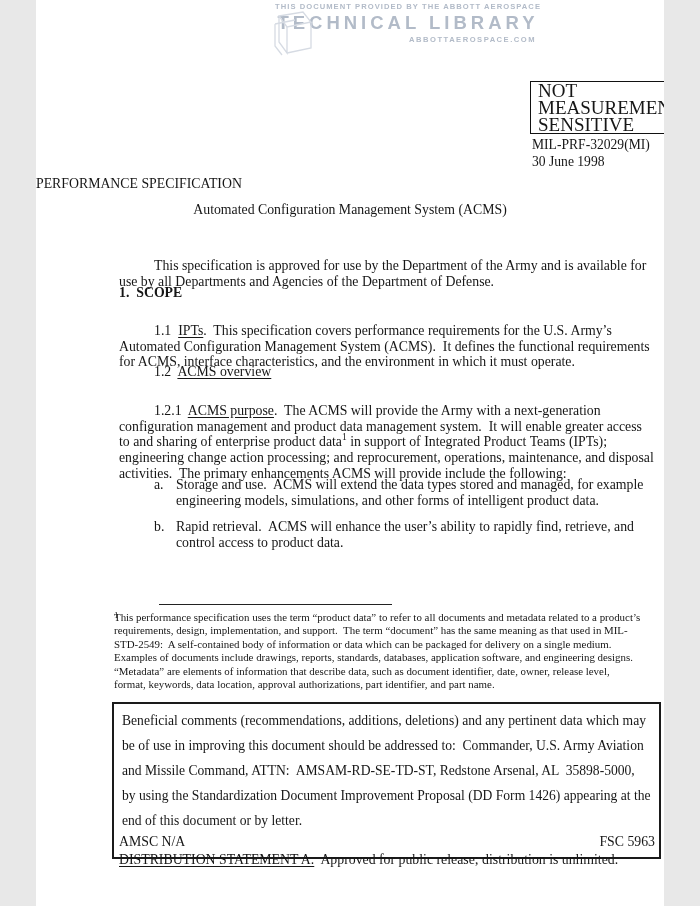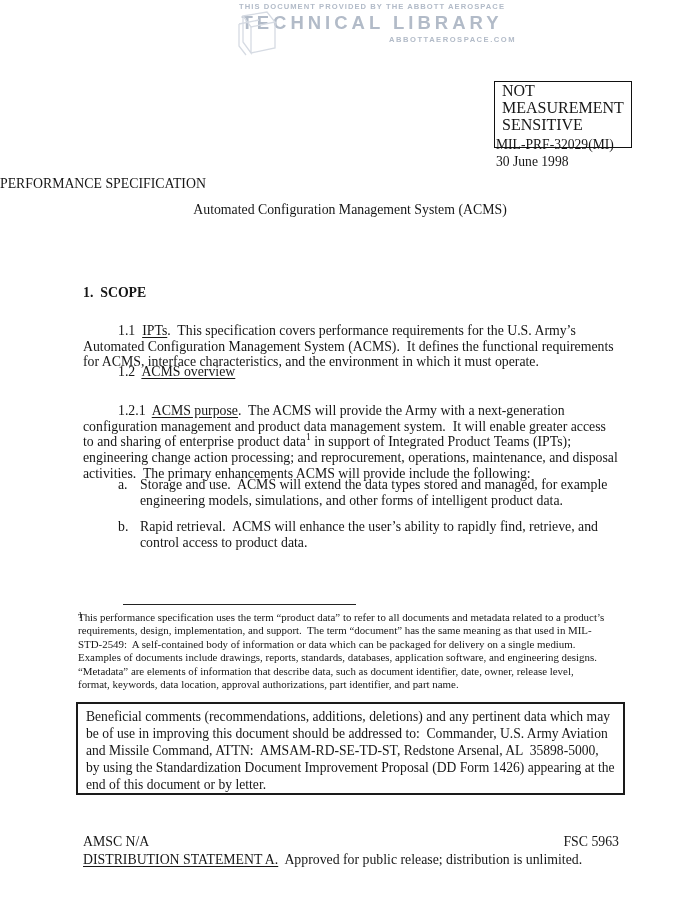--- a/index.html
+++ b/index.html
@@ -1,37 +1,37 @@
 <!DOCTYPE html>
 <html><head>
 <meta charset="utf-8">
 <style>
   html,body { margin:0; padding:0; background:#e8e8e8; }
   .page {
-    position:relative; width:700px; height:906px; margin:0 auto;
+    position:relative; width:628px; height:906px; margin:0 auto;
     background:#ffffff; color:#161616;
     font-family:"Liberation Serif", serif;
     overflow:hidden;
   }
   .t { white-space:pre-wrap; }
 
   
   .banner { position:absolute; top:2px; left:224px; width:296px; text-align:center;
             color:#b2bbc8; font-family:"Liberation Sans", sans-serif; }
   .banner .provider { font-size:7.6px; letter-spacing:1.05px; font-weight:bold; }
   .banner .library  { font-size:18.5px; letter-spacing:4px; font-weight:bold; margin-top:1px; }
   .banner .website  { font-size:7.6px; letter-spacing:1.5px; font-weight:bold;
-                      text-align:right; margin-right:4px; margin-top:1px; }
+                      text-align:right; margin-right:20px; margin-top:1px; }
   .logo-icon { position:absolute; left:5px; top:6px; }
 
   
   .sens-box {
     position:absolute; left:494px; top:81px;
-    border:1.5px solid #111; padding:1px 7px 14px 7px;
-    font-size:16px; line-height:16.8px;
+    border:1.5px solid #111; padding:1px 7px 0 7px;
+    font-size:19px; line-height:16.8px;
   }
   .ref-block { position:absolute; left:496px; top:137px; font-size:13.6px; line-height:16.5px; }
 
   
   .doc-title    { position:absolute; left:0; right:0; top:176px; font-size:13.8px; }
   .doc-subtitle { position:absolute; left:0; right:0; top:202px; text-align:center; font-size:13.8px; }
 
   
   .para { position:absolute; left:83px; width:536px; font-size:13.8px; line-height:15.7px; text-indent:35px; }
   .approval   { top:244px; }
@@ -50,22 +50,22 @@
 
   
   .footnote-rule { position:absolute; left:123px; top:604px; width:233px; border-top:1.6px solid #222; }
   .footnote { position:absolute; left:78px; top:611px; width:544px;
               font-size:10.9px; line-height:13.4px; }
   .footnote .fn-marker { position:absolute; left:0; top:-2px; font-size:9px; }
   .footnote .fn-text { display:block; margin-left:0; width:530px; }
 
   
   .comment-box { position:absolute; left:76px; top:702px; width:549px; box-sizing:border-box;
-                 border:2px solid #1a1a1a; padding:4px 8px 0 8px;
-                 font-size:13.6px; line-height:17px; }
+                 border:2px solid #1a1a1a; padding:4px 8px 24px 8px;
+                 font-size:13.6px; line-height:25px; }
 
   
   .footer-row { position:absolute; left:83px; top:834px; width:536px;
                 display:flex; justify-content:space-between; font-size:13.8px; }
   .distribution { position:absolute; left:83px; top:852px; width:560px; font-size:13.8px; }
 </style>
 </head>
 <body>
 
 <div class="page">
@@ -91,20 +91,21 @@
   </div>
 
   <div class="ref-block">
     <div class="t">MIL-PRF-32029(MI)</div>
     <div class="t">30 June 1998</div>
   </div>
 
   <div class="doc-title t">PERFORMANCE SPECIFICATION</div>
   <div class="doc-subtitle t">Automated Configuration Management System (ACMS)</div>
 
+  <p class="para approval t">This specification is approved for use by the Department of the Army and is available for use by all Departments and Agencies of the Department of Defense.</p>
 
   <div class="scope-head t">1.  SCOPE</div>
 
   <p class="para p11"><span class="t">1.1  </span><span class="u t">IPTs</span><span class="t">.  This specification covers performance requirements for the U.S. Army’s Automated Configuration Management System (ACMS).  It defines the functional requirements for ACMS, interface characteristics, and the environment in which it must operate.</span></p>
 
   <div class="h12"><span class="t">1.2  </span><span class="u t">ACMS overview</span></div>
 
   <p class="para p121"><span class="t">1.2.1  </span><span class="u t">ACMS purpose</span><span class="t">.  The ACMS will provide the Army with a next-generation configuration management and product data management system.  It will enable greater access to and sharing of enterprise product data</span><sup class="fn">1</sup><span class="t"> in support of Integrated Product Teams (IPTs); engineering change action processing; and reprocurement, operations, maintenance, and disposal activities.  The primary enhancements ACMS will provide include the following:</span></p>
 
   <div class="list-item item-a">

